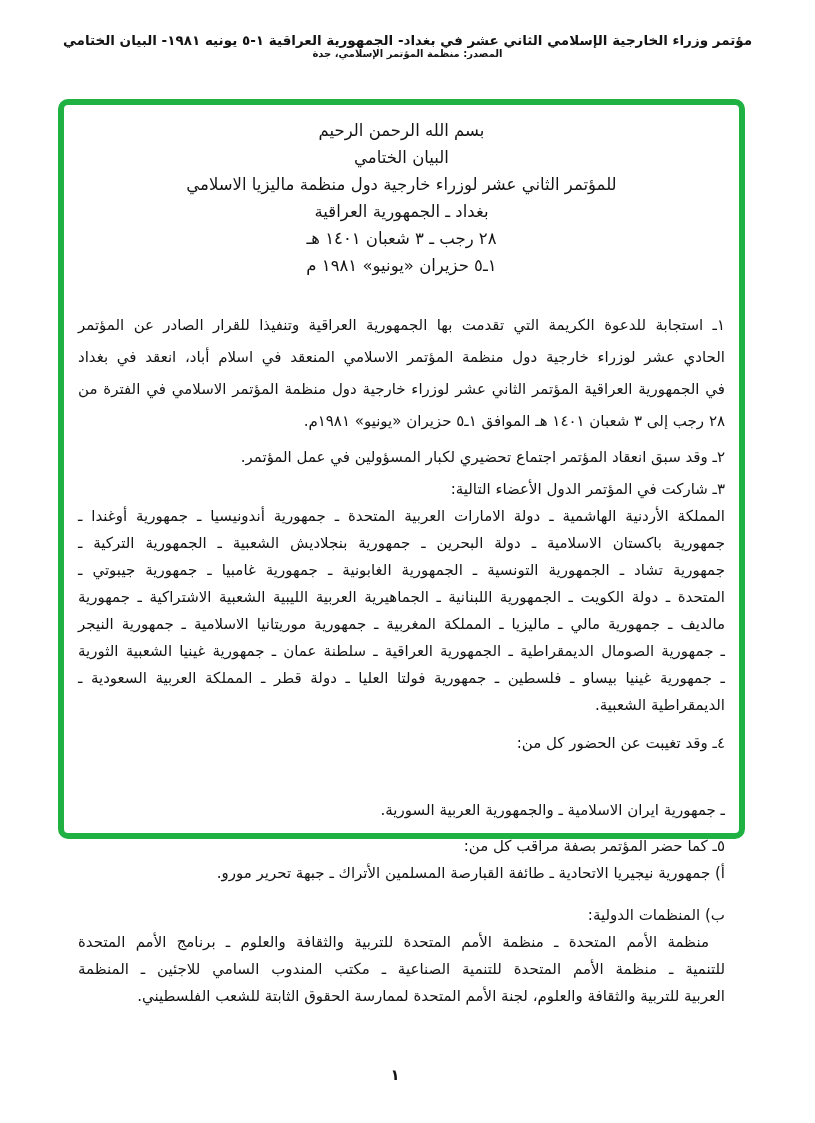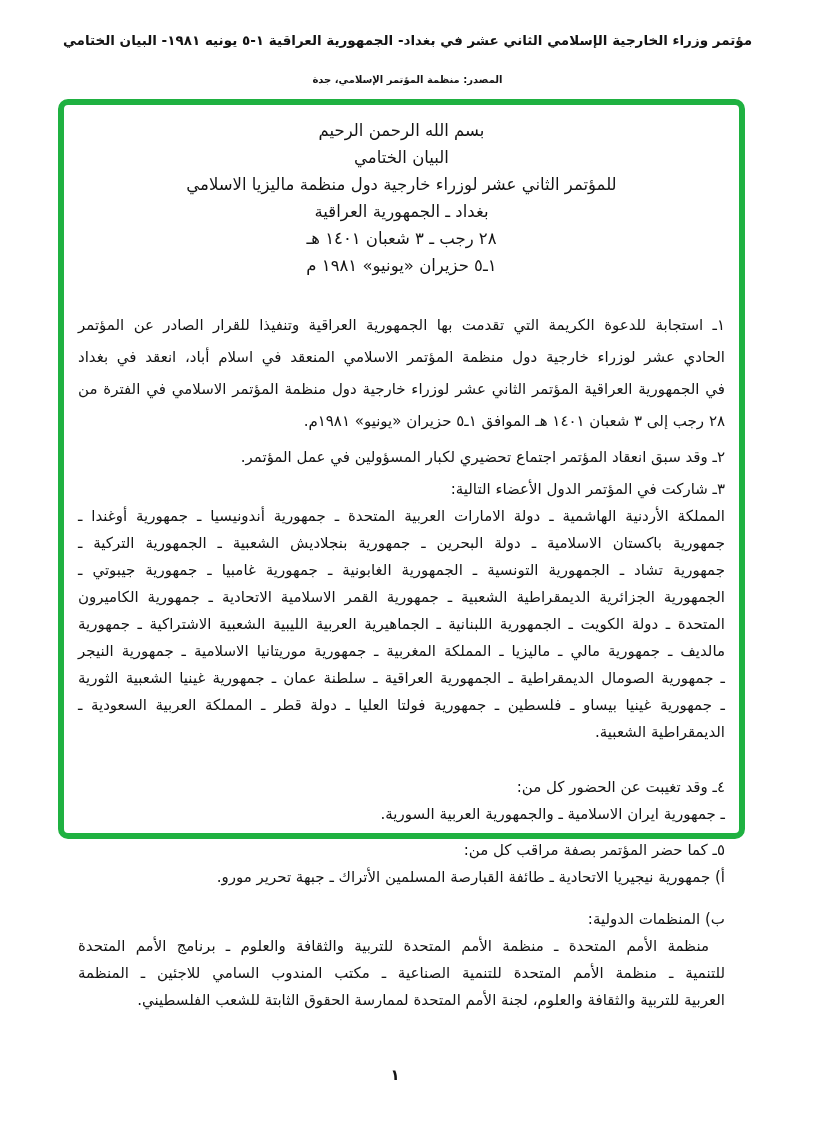--- a/index.html
+++ b/index.html
@@ -24,21 +24,21 @@
     direction: rtl;
   }
   .doc-header .h1 {
     font-size: 13.5px;
     font-weight: bold;
     letter-spacing: 0.2px;
   }
   .doc-header .h2 {
     font-size: 10px;
     font-weight: bold;
-    margin-top: 26px;
+    margin-top: 0;
   }
   .green-box {
     position: absolute;
     left: 58px;
     top: 99px;
     width: 687px;
     height: 740px;
     box-sizing: border-box;
     border: 6px solid #1fb141;
     border-radius: 10px;
@@ -53,22 +53,22 @@
     font-size: 16.5px;
     line-height: 27px;
   }
   .body-text {
     font-size: 15px;
   }
   .p1 { margin-top: 30px; line-height: 32px; }
   .p2 { margin-top: 6px;  line-height: 28px; }
   .p3h { margin-top: 4px; line-height: 28px; }
   .list { line-height: 27px; }
-  .p4h { margin-top: 27px; line-height: 28px; }
-  .p4l { line-height: 27px; }
+  .p4h { margin-top: 10px; line-height: 28px; }
+  .p4l { line-height: 27px; margin-top: 40px; }
   .p5h { margin-top: 8px; line-height: 28px; }
   .p5a { line-height: 27px; }
   .bh  { margin-top: 14px; line-height: 28px; }
   .blines { line-height: 27px; }
   .blines .first { padding-right: 16px; }
   
   .jl {
     text-align: justify;
     text-align-last: justify;
   }
@@ -116,21 +116,20 @@
       </div>
 
       <div class="p2 rl">٢ـ وقد سبق انعقاد المؤتمر اجتماع تحضيري لكبار المسؤولين في عمل المؤتمر.</div>
 
       <div class="p3h rl">٣ـ شاركت في المؤتمر الدول الأعضاء التالية:</div>
 
       <div class="list">
         <div class="jl">المملكة الأردنية الهاشمية ـ دولة الامارات العربية المتحدة ـ جمهورية أندونيسيا ـ جمهورية أوغندا ـ</div>
         <div class="jl">جمهورية باكستان الاسلامية ـ دولة البحرين ـ جمهورية بنجلاديش الشعبية ـ الجمهورية التركية ـ</div>
         <div class="jl">جمهورية تشاد ـ الجمهورية التونسية ـ الجمهورية الغابونية ـ جمهورية غامبيا ـ جمهورية جيبوتي ـ</div>
-        <div class="jl">الجمهورية الجزائرية الديمقراطية الشعبية ـ جمهورية القمر الاسلامية الاتحادية ـ جمهورية الكاميرون</div>
         <div class="jl">المتحدة ـ دولة الكويت ـ الجمهورية اللبنانية ـ الجماهيرية العربية الليبية الشعبية الاشتراكية ـ جمهورية</div>
         <div class="jl">مالديف ـ جمهورية مالي ـ ماليزيا ـ المملكة المغربية ـ جمهورية موريتانيا الاسلامية ـ جمهورية النيجر</div>
         <div class="jl">ـ جمهورية الصومال الديمقراطية ـ الجمهورية العراقية ـ سلطنة عمان ـ جمهورية غينيا الشعبية الثورية</div>
         <div class="jl">ـ جمهورية غينيا بيساو ـ فلسطين ـ جمهورية فولتا العليا ـ دولة قطر ـ المملكة العربية السعودية ـ</div>
         <div class="rl">الديمقراطية الشعبية.</div>
       </div>
 
       <div class="p4h rl">٤ـ وقد تغيبت عن الحضور كل من:</div>
       <div class="p4l rl">ـ جمهورية ايران الاسلامية ـ والجمهورية العربية السورية.</div>
 

